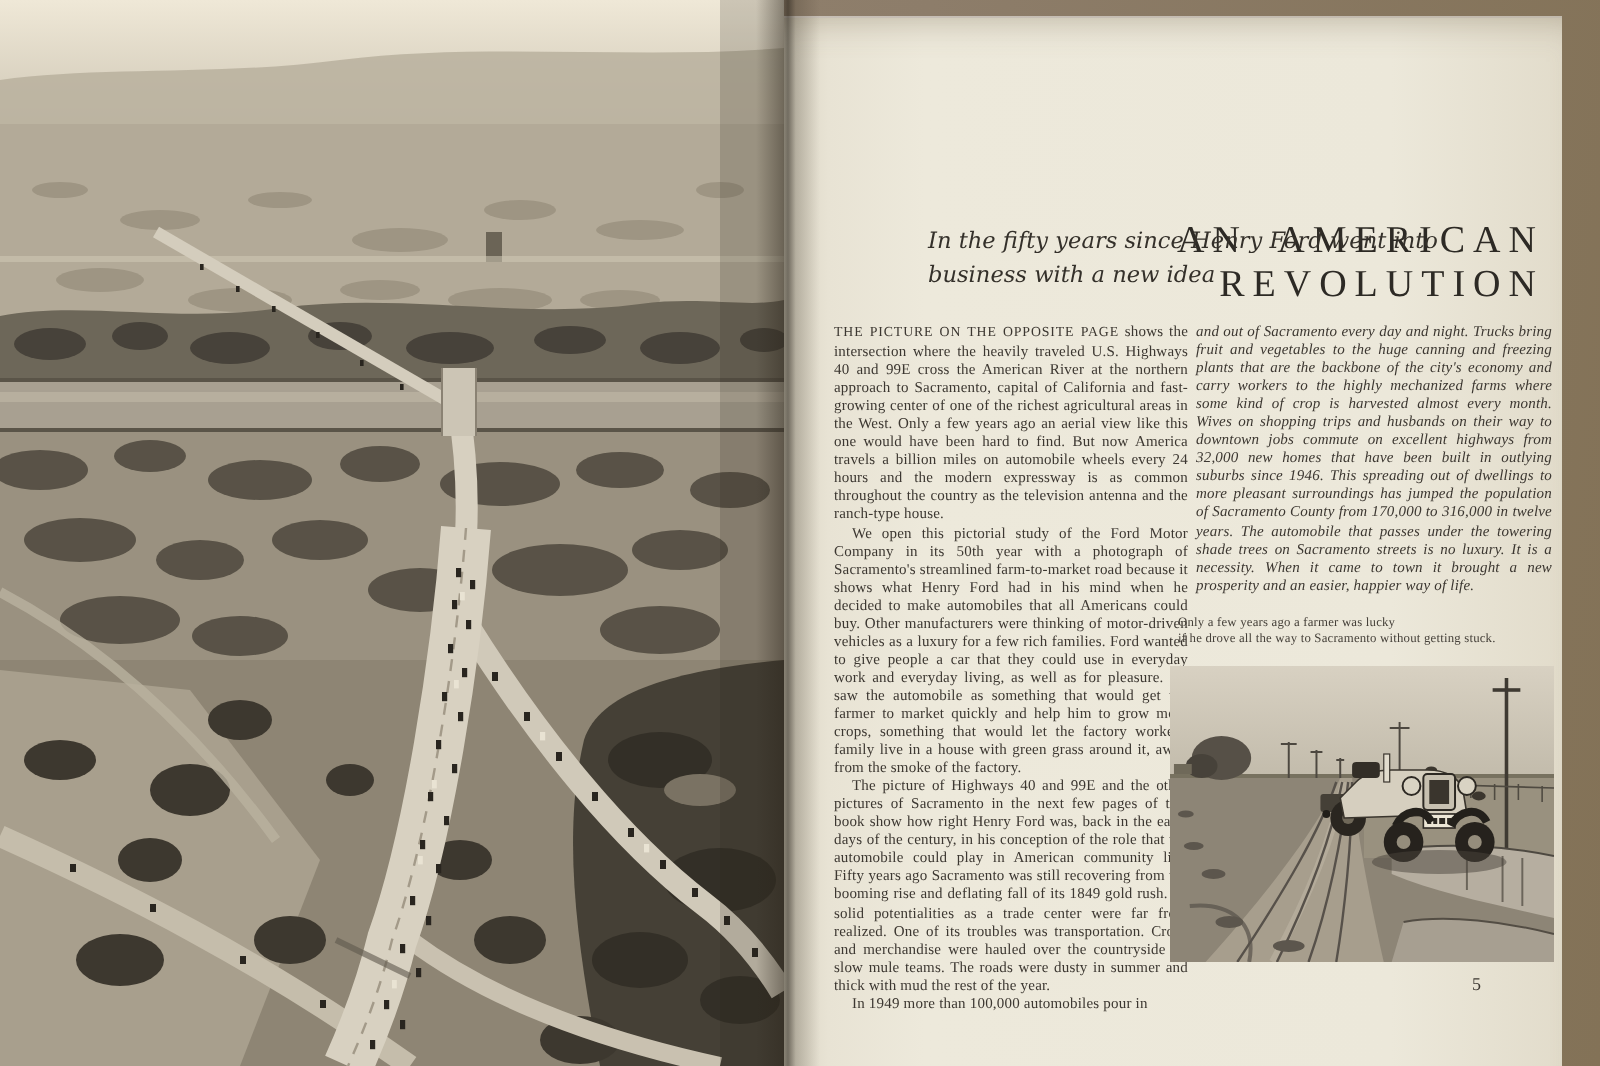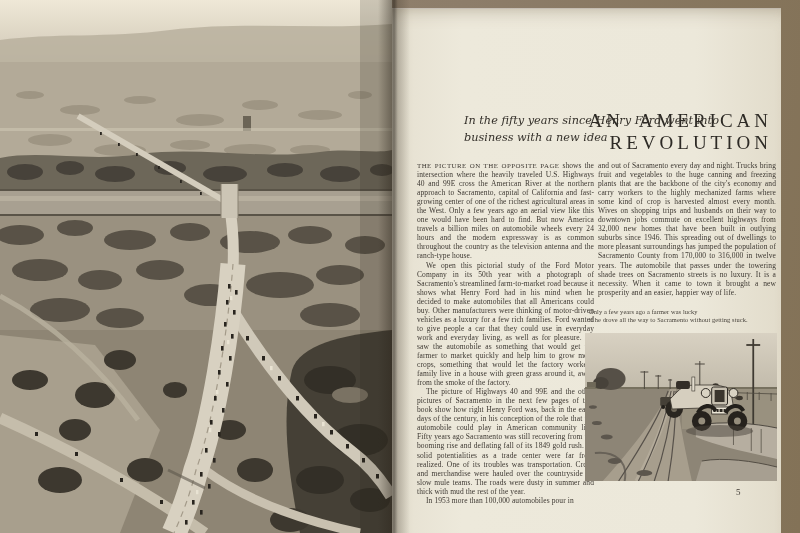--- a/index.html
+++ b/index.html
@@ -31,21 +31,21 @@
   }
   .subtitle{
     position:absolute;left:72px;top:104px;width:300px;
     font-family:"DejaVu Serif",serif;font-style:italic;font-size:11.3px;line-height:16.5px;color:#34302a;
   }
   .bodycol{
     position:absolute;top:152px;font-size:7.5px;line-height:9.05px;color:#3c3731;
     text-align:justify;letter-spacing:.1px;
   }
   .col1{left:25px;width:177px;}
-  .col2{left:206px;width:178px;}
+  .col2{left:206px;width:178px;font-style:italic;}
   .bodycol p{margin:0;}
   .bodycol p.indent{text-indent:9px;}
   .lead{font-size:6.9px;letter-spacing:.45px;}
   .caption{
     position:absolute;left:197px;top:299px;width:190px;
     font-size:6.4px;line-height:7.6px;color:#46413a;letter-spacing:.1px;
   }
   .road-photo{position:absolute;left:193px;top:324px;width:192px;height:148px;}
   .road-photo svg{display:block;width:100%;height:100%;}
   .pagenum{position:absolute;left:344px;top:478px;font-size:9px;color:#3c3731;}
@@ -219,21 +219,21 @@
     <h1 class="title">AN AMERICAN REVOLUTION</h1>
 
     <div class="subtitle">
       <div>In the fifty years since Henry Ford went into business with a new idea</div>
     </div>
 
     <div class="bodycol col1">
       <p><span class="lead">THE PICTURE ON THE OPPOSITE PAGE</span><span> shows the intersection where the heavily traveled U.S. Highways 40 and 99E cross the American River at the northern approach to Sacramento, capital of California and fast-growing center of one of the richest agricultural areas in the West. Only a few years ago an aerial view like this one would have been hard to find. But now America travels a billion miles on automobile wheels every 24 hours and the modern expressway is as common throughout the country as the television antenna and the ranch-type house.</span></p>
       <p class="indent">We open this pictorial study of the Ford Motor Company in its 50th year with a photograph of Sacramento's streamlined farm-to-market road because it shows what Henry Ford had in his mind when he decided to make automobiles that all Americans could buy. Other manufacturers were thinking of motor-driven vehicles as a luxury for a few rich families. Ford wanted to give people a car that they could use in everyday work and everyday living, as well as for pleasure. He saw the automobile as something that would get the farmer to market quickly and help him to grow more crops, something that would let the factory worker's family live in a house with green grass around it, away from the smoke of the factory.</p>
       <p class="indent">The picture of Highways 40 and 99E and the other pictures of Sacramento in the next few pages of this book show how right Henry Ford was, back in the early days of the century, in his conception of the role that the automobile could play in American community life. Fifty years ago Sacramento was still recovering from the booming rise and deflating fall of its 1849 gold rush. Its solid potentialities as a trade center were far from realized. One of its troubles was transportation. Crops and merchandise were hauled over the countryside by slow mule teams. The roads were dusty in summer and thick with mud the rest of the year.</p>
-      <p class="indent">In 1953 more than 100,000 automobiles pour in</p>
+      <p class="indent">In 1949 more than 100,000 automobiles pour in</p>
     </div>
 
     <div class="bodycol col2">
       <p>and out of Sacramento every day and night. Trucks bring fruit and vegetables to the huge canning and freezing plants that are the backbone of the city's economy and carry workers to the highly mechanized farms where some kind of crop is harvested almost every month. Wives on shopping trips and husbands on their way to downtown jobs commute on excellent highways from 32,000 new homes that have been built in outlying suburbs since 1946. This spreading out of dwellings to more pleasant surroundings has jumped the population of Sacramento County from 170,000 to 316,000 in twelve years. The automobile that passes under the towering shade trees on Sacramento streets is no luxury. It is a necessity. When it came to town it brought a new prosperity and an easier, happier way of life.</p>
     </div>
 
     <div class="caption">
       <div>Only a few years ago a farmer was lucky</div>
       <div>if he drove all the way to Sacramento without getting stuck.</div>
     </div>

